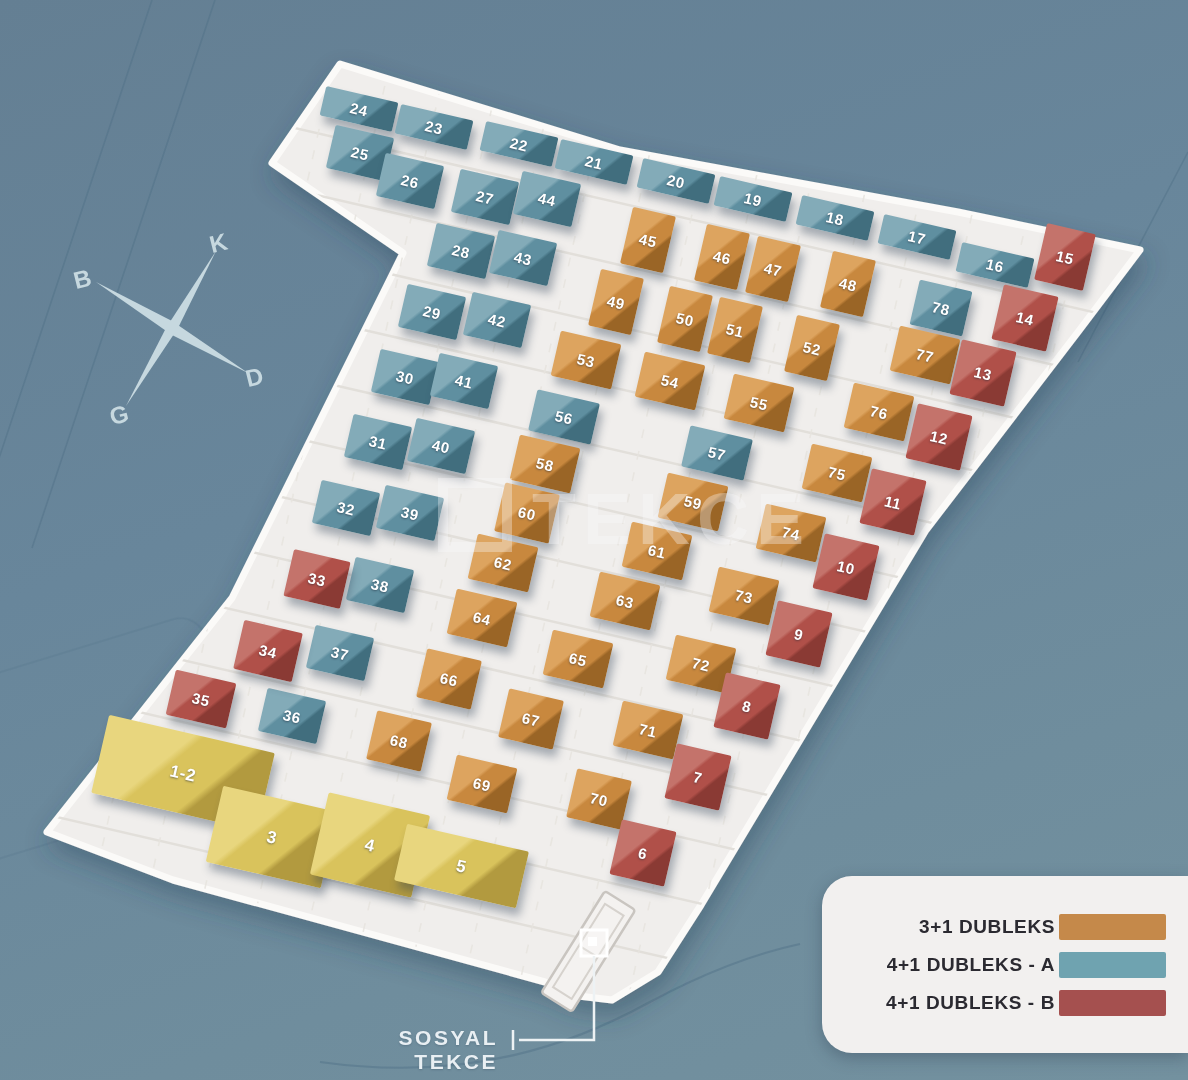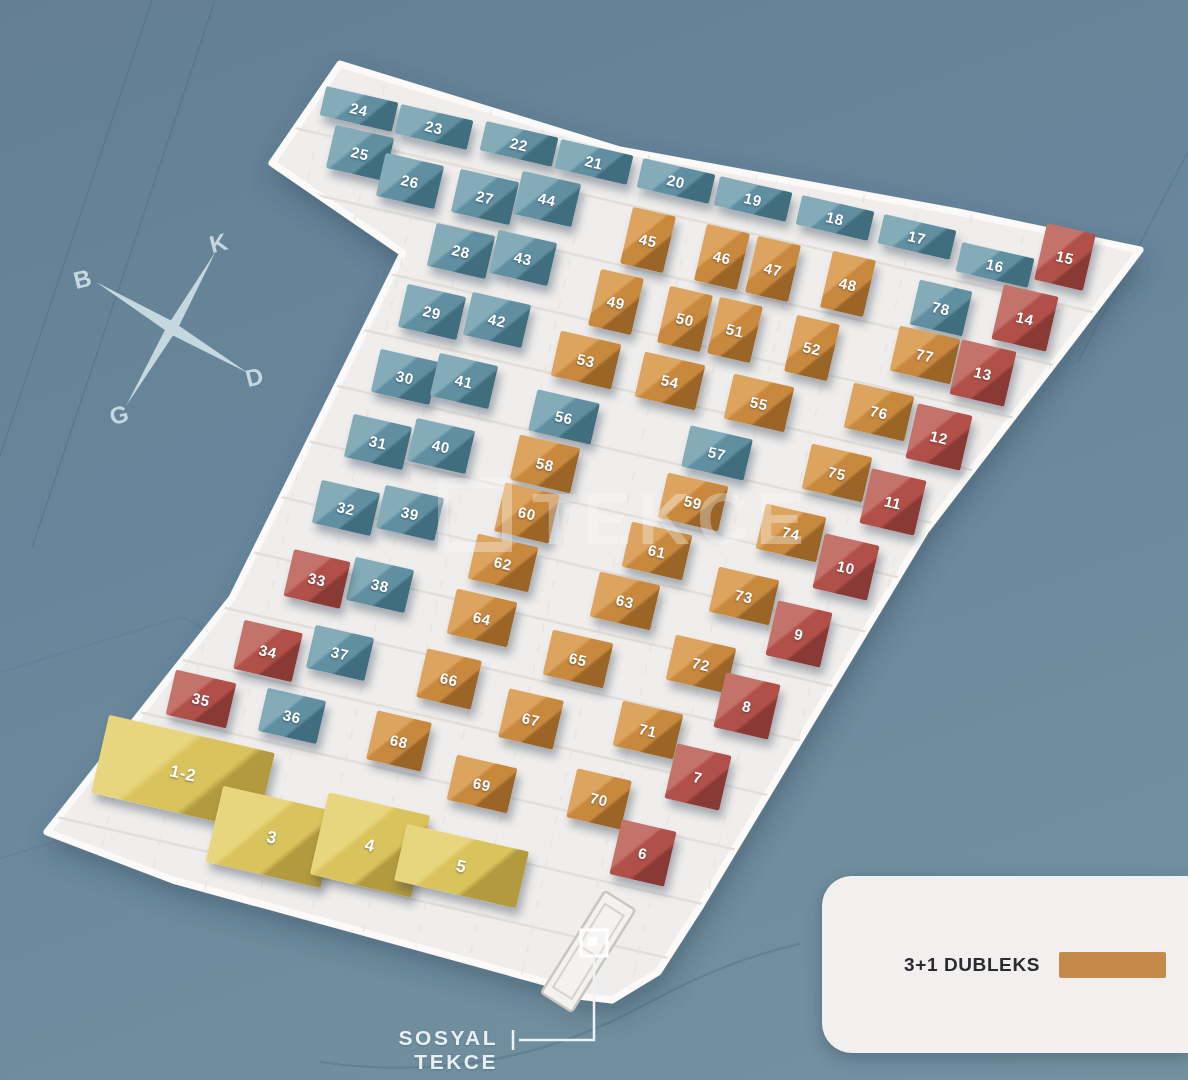--- a/index.html
+++ b/index.html
@@ -36,21 +36,21 @@
   #watermark .wm-box{width:54px;height:54px;border:10px solid rgba(250,250,252,.34);}
   #watermark .wm-text{font-size:72px;font-weight:bold;color:rgba(250,250,252,.34);letter-spacing:7px;}
   
   #legend{
     position:absolute;right:0;top:876px;width:366px;height:177px;z-index:40;
     background:#f2f0ef;border-radius:30px 0 0 30px;
     box-shadow:0 5px 16px rgba(40,55,75,.35);
     display:flex;flex-direction:column;justify-content:center;gap:9px;
     padding-right:22px;box-sizing:border-box;
   }
-  .legend-row{display:flex;align-items:center;justify-content:flex-end;gap:19px;height:29px;}
+  .legend-row{display:flex;align-items:center;justify-content:flex-end;gap:4px;height:29px;}
   .legend-label{font-size:19px;font-weight:bold;color:#2b2a31;letter-spacing:.6px;white-space:nowrap;}
   .legend-swatch{width:107px;height:26px;border-radius:2px;flex:0 0 auto;}
   
   #sosyal-label{
     position:absolute;left:320px;top:1026px;width:178px;z-index:40;
     text-align:right;font-size:21px;font-weight:bold;letter-spacing:2.5px;color:#e9eff3;
     text-shadow:0 1px 2px rgba(40,60,80,.25);
   }
 </style>
 </head>
@@ -381,15 +381,23 @@
     <div class="wm-text">TEKCE</div>
   </div>
 
   <div id="sosyal-label">SOSYAL TEKCE</div>
 
   <div id="legend">
     <div class="legend-row">
       <span class="legend-label">3+1 DUBLEKS</span>
       <span class="legend-swatch" style="background: rgb(197, 137, 74);"></span>
     </div>
+    <div class="legend-row">
+      <span class="legend-label">4+1 DUBLEKS - A</span>
+      <span class="legend-swatch" style="background: rgb(111, 163, 176);"></span>
+    </div>
+    <div class="legend-row">
+      <span class="legend-label">4+1 DUBLEKS - B</span>
+      <span class="legend-swatch" style="background: rgb(165, 80, 79);"></span>
+    </div>
   </div>
 
 </div>
 
 </body></html>

